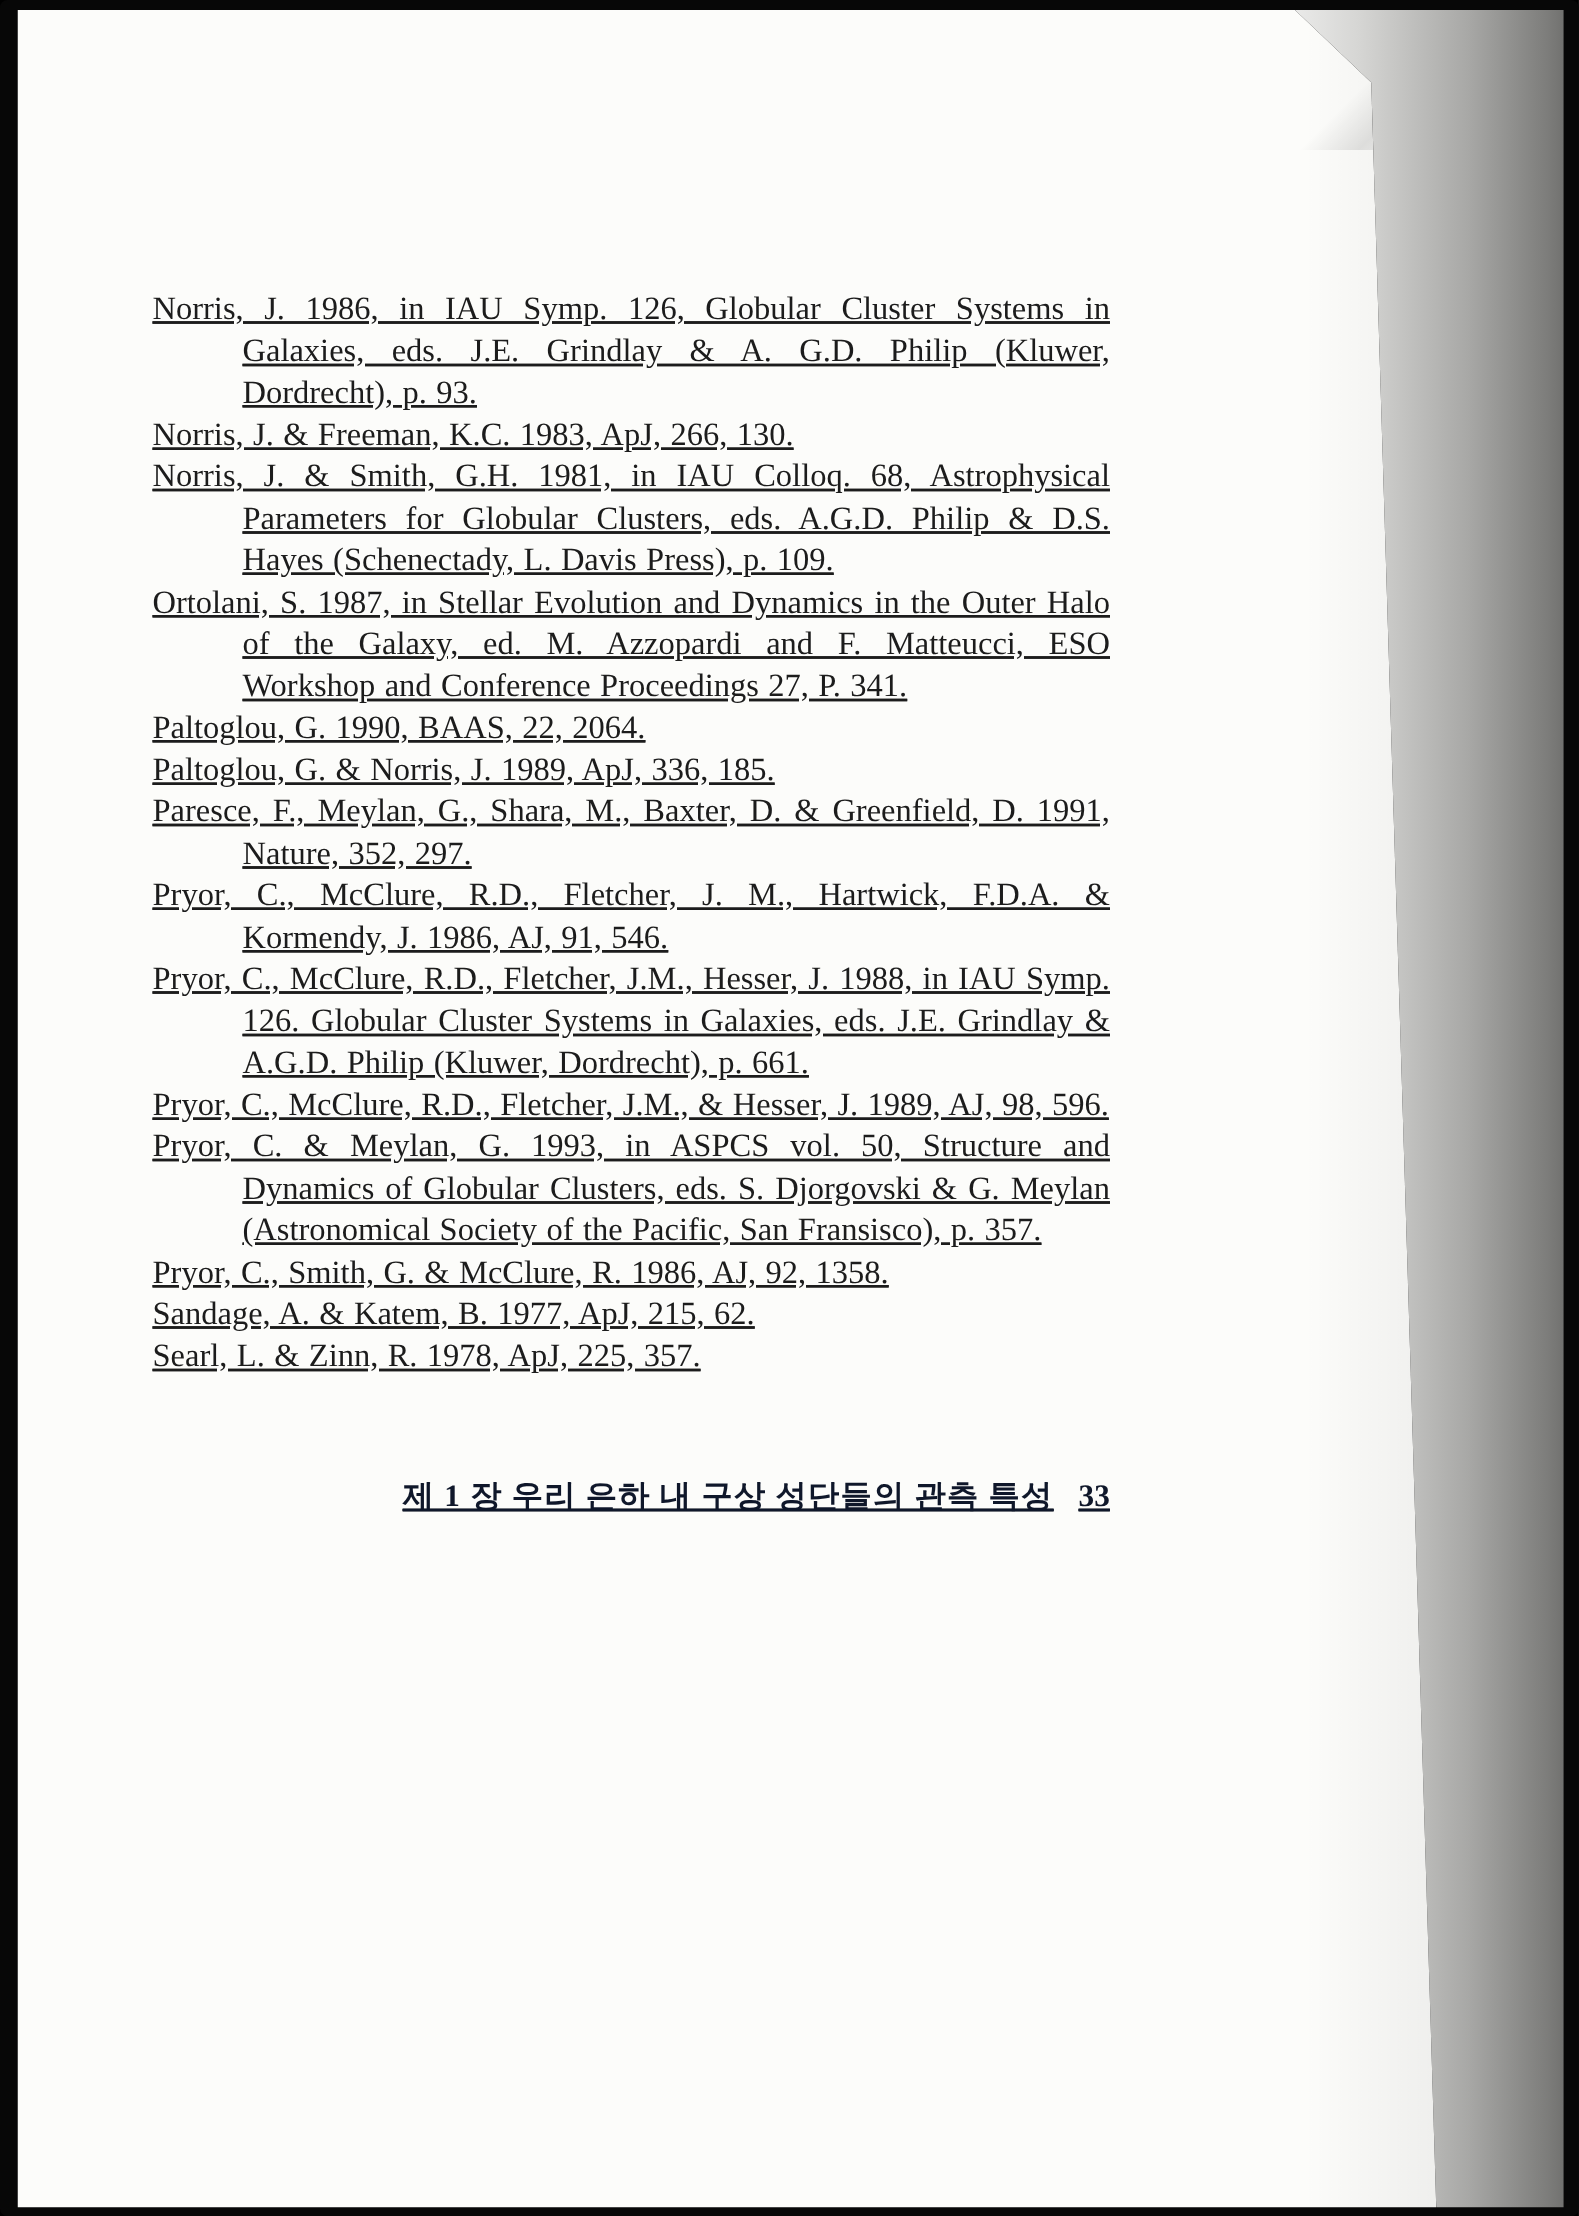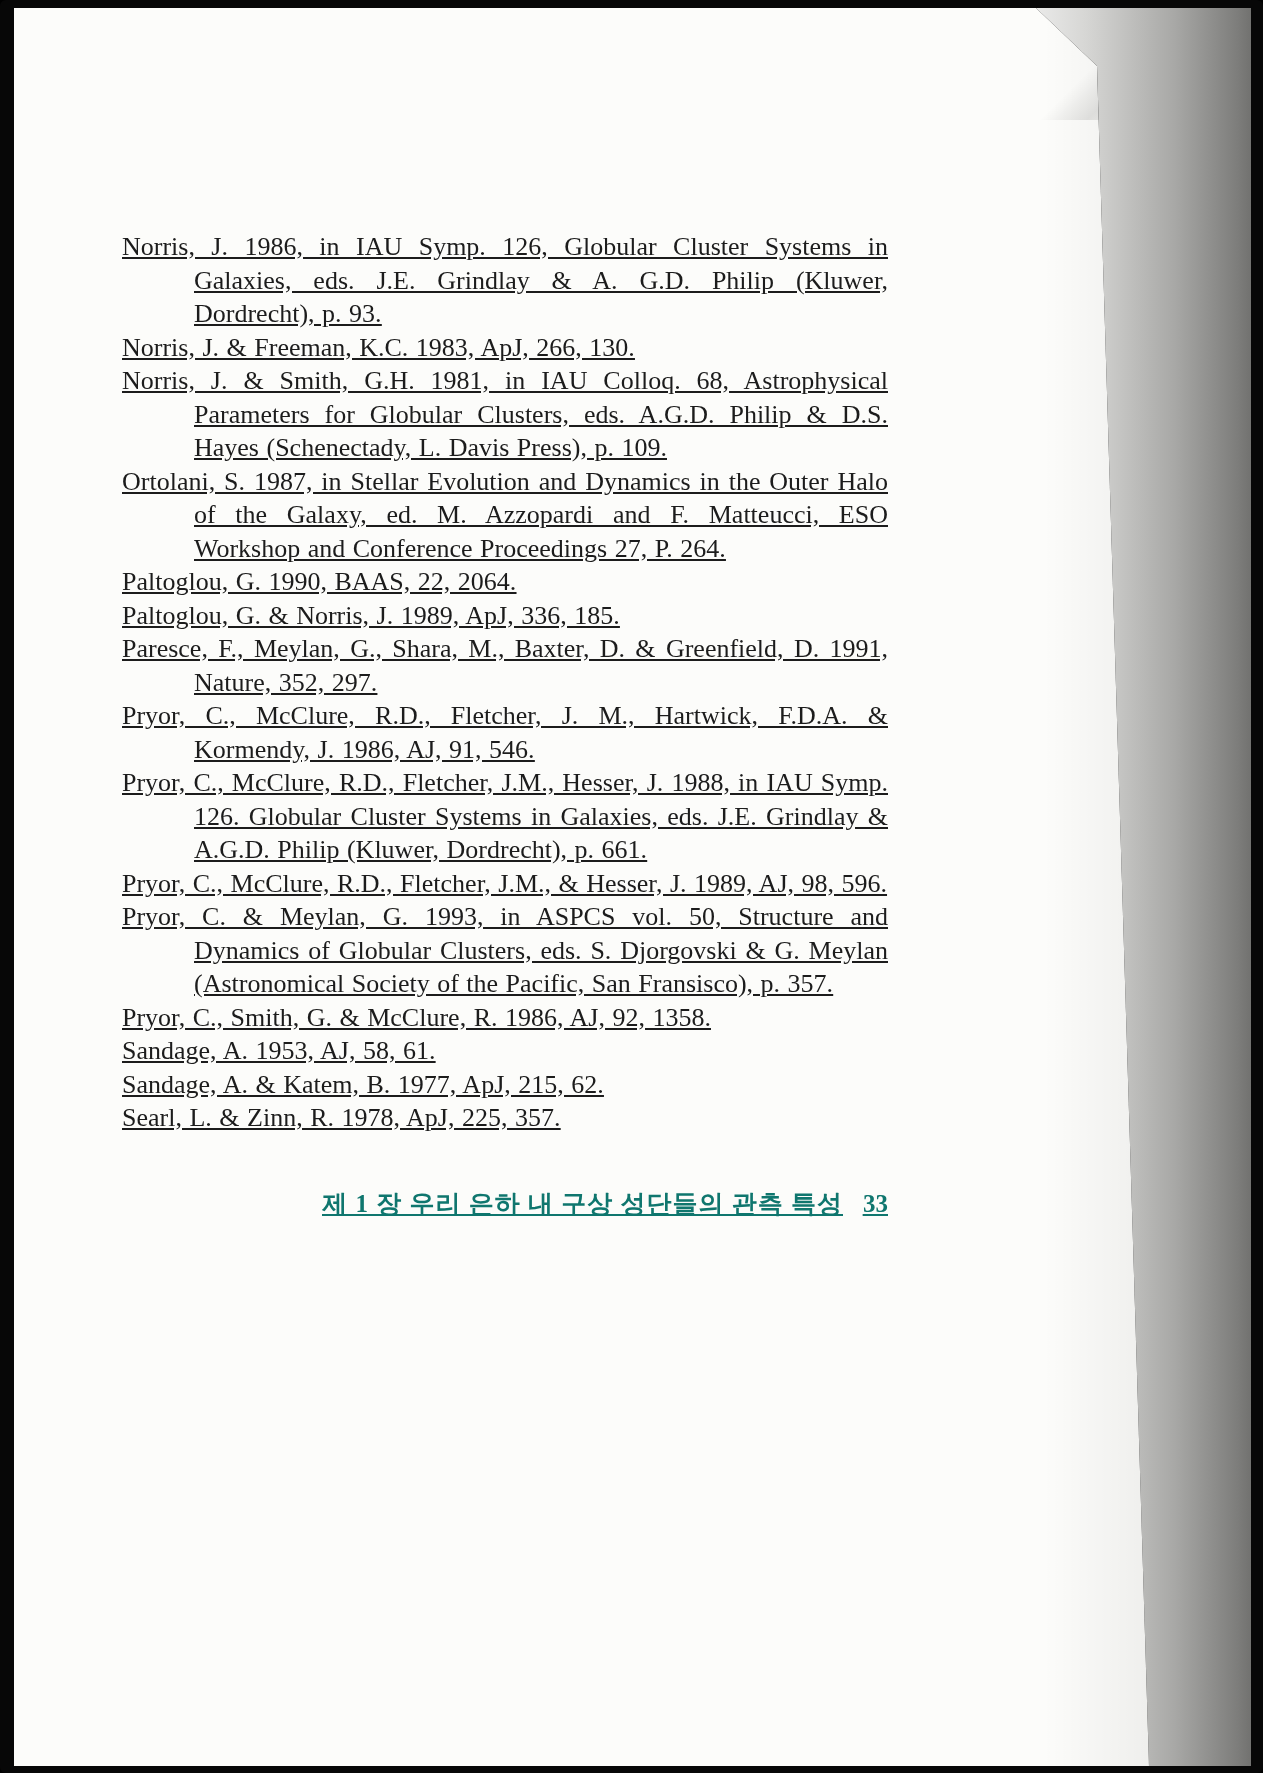--- a/index.html
+++ b/index.html
@@ -58,54 +58,53 @@
     font-size: 26px;
     line-height: 33.5px;
   }
   .ref {
     text-align: justify;
     padding-left: 72px;
     text-indent: -72px;
     word-spacing: 1px;
   }
   .footer {
-    margin-top: 52px;
+    margin-top: 80px;
     padding-left: 200px;
     text-align: center;
     font-size: 25px;
     font-weight: bold;
-    color: #0f766e;
+    color: #0f172a;
     letter-spacing: 1px;
     white-space: nowrap;
   }
   .footer .pagenum {
     margin-left: 20px;
     letter-spacing: 0;
   }
 </style>
 </head>
 <body>
 
 <div class="scan">
   <div class="page-edge"></div>
   <div class="page">
     <div class="content">
       <p class="ref">Norris, J. 1986, in IAU Symp. 126, Globular Cluster Systems in Galaxies, eds. J.E. Grindlay &amp; A. G.D. Philip (Kluwer, Dordrecht), p. 93.</p>
       <p class="ref">Norris, J. &amp; Freeman, K.C. 1983, ApJ, 266, 130.</p>
       <p class="ref">Norris, J. &amp; Smith, G.H. 1981, in IAU Colloq. 68, Astrophysical Parameters for Globular Clusters, eds. A.G.D. Philip &amp; D.S. Hayes (Schenectady, L. Davis Press), p. 109.</p>
-      <p class="ref">Ortolani, S. 1987, in Stellar Evolution and Dynamics in the Outer Halo of the Galaxy, ed. M. Azzopardi and F. Matteucci, ESO Workshop and Conference Proceedings 27, P. 264.</p>
+      <p class="ref">Ortolani, S. 1987, in Stellar Evolution and Dynamics in the Outer Halo of the Galaxy, ed. M. Azzopardi and F. Matteucci, ESO Workshop and Conference Proceedings 27, P. 341.</p>
       <p class="ref">Paltoglou, G. 1990, BAAS, 22, 2064.</p>
       <p class="ref">Paltoglou, G. &amp; Norris, J. 1989, ApJ, 336, 185.</p>
       <p class="ref">Paresce, F., Meylan, G., Shara, M., Baxter, D. &amp; Greenfield, D. 1991, Nature, 352, 297.</p>
       <p class="ref">Pryor, C., McClure, R.D., Fletcher, J. M., Hartwick, F.D.A. &amp; Kormendy, J. 1986, AJ, 91, 546.</p>
       <p class="ref">Pryor, C., McClure, R.D., Fletcher, J.M., Hesser, J. 1988, in IAU Symp. 126. Globular Cluster Systems in Galaxies, eds. J.E. Grindlay &amp; A.G.D. Philip (Kluwer, Dordrecht), p. 661.</p>
       <p class="ref">Pryor, C., McClure, R.D., Fletcher, J.M., &amp; Hesser, J. 1989, AJ, 98, 596.</p>
       <p class="ref">Pryor, C. &amp; Meylan, G. 1993, in ASPCS vol. 50, Structure and Dynamics of Globular Clusters, eds. S. Djorgovski &amp; G. Meylan (Astronomical Society of the Pacific, San Fransisco), p. 357.</p>
       <p class="ref">Pryor, C., Smith, G. &amp; McClure, R. 1986, AJ, 92, 1358.</p>
-      <p class="ref">Sandage, A. 1953, AJ, 58, 61.</p>
       <p class="ref">Sandage, A. &amp; Katem, B. 1977, ApJ, 215, 62.</p>
       <p class="ref">Searl, L. &amp; Zinn, R. 1978, ApJ, 225, 357.</p>
 
       <div class="footer">
         <span>제 1 장   우리 은하 내 구상 성단들의 관측 특성</span><span class="pagenum">33</span>
       </div>
     </div>
   </div>
 </div>
 

